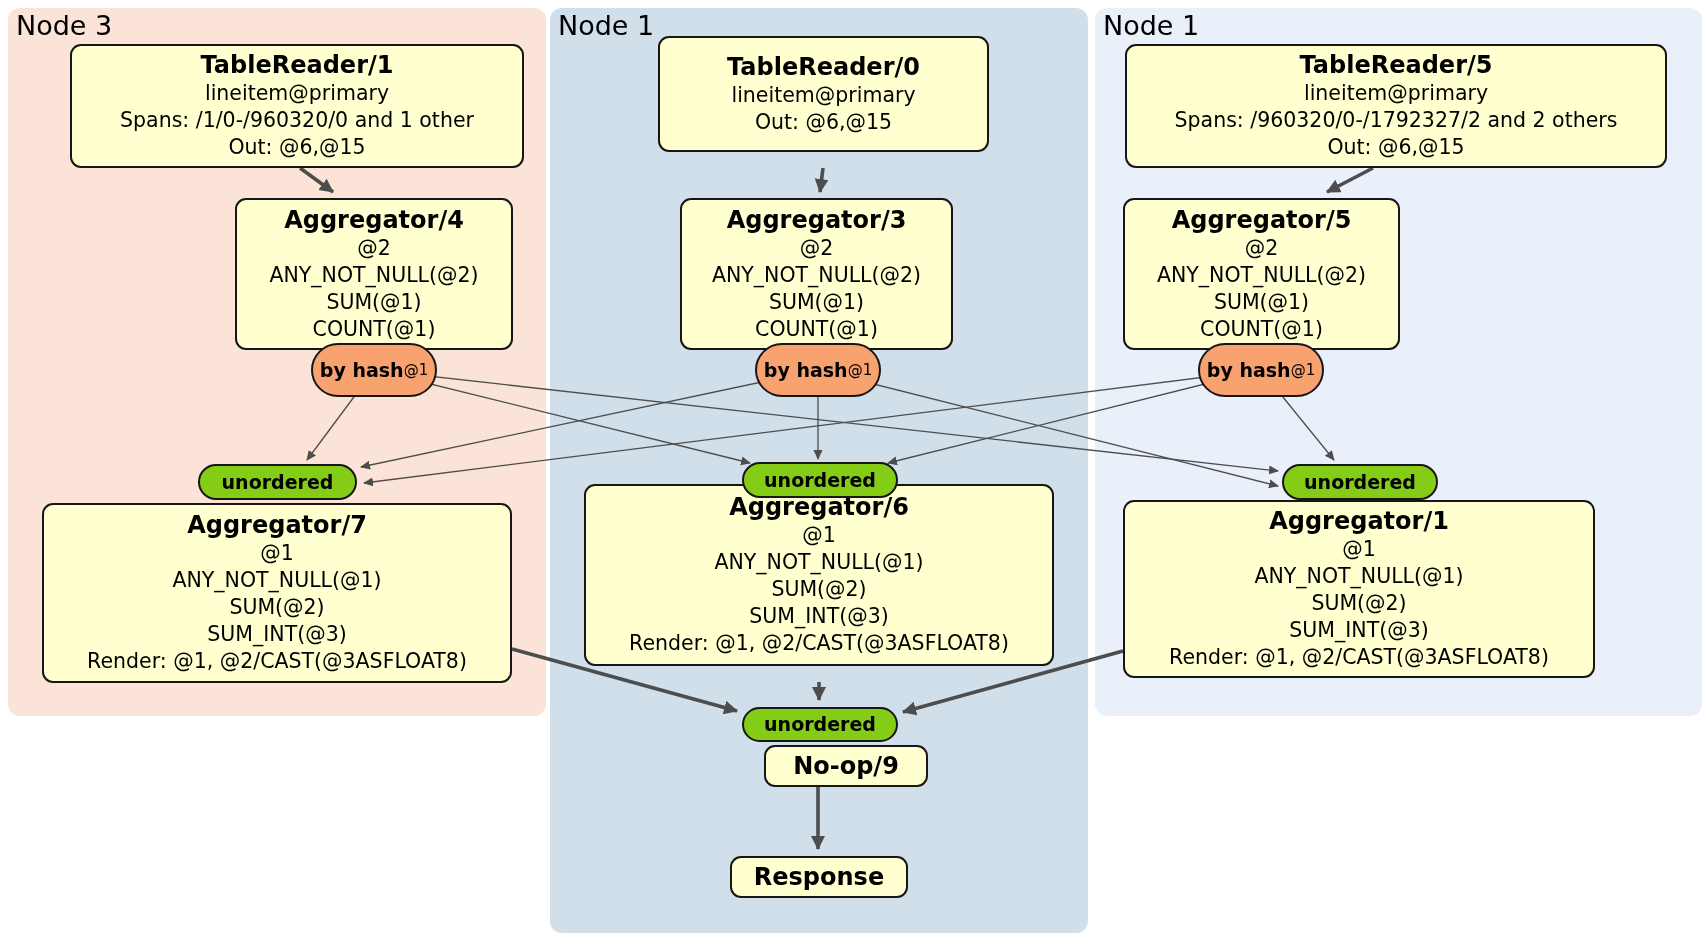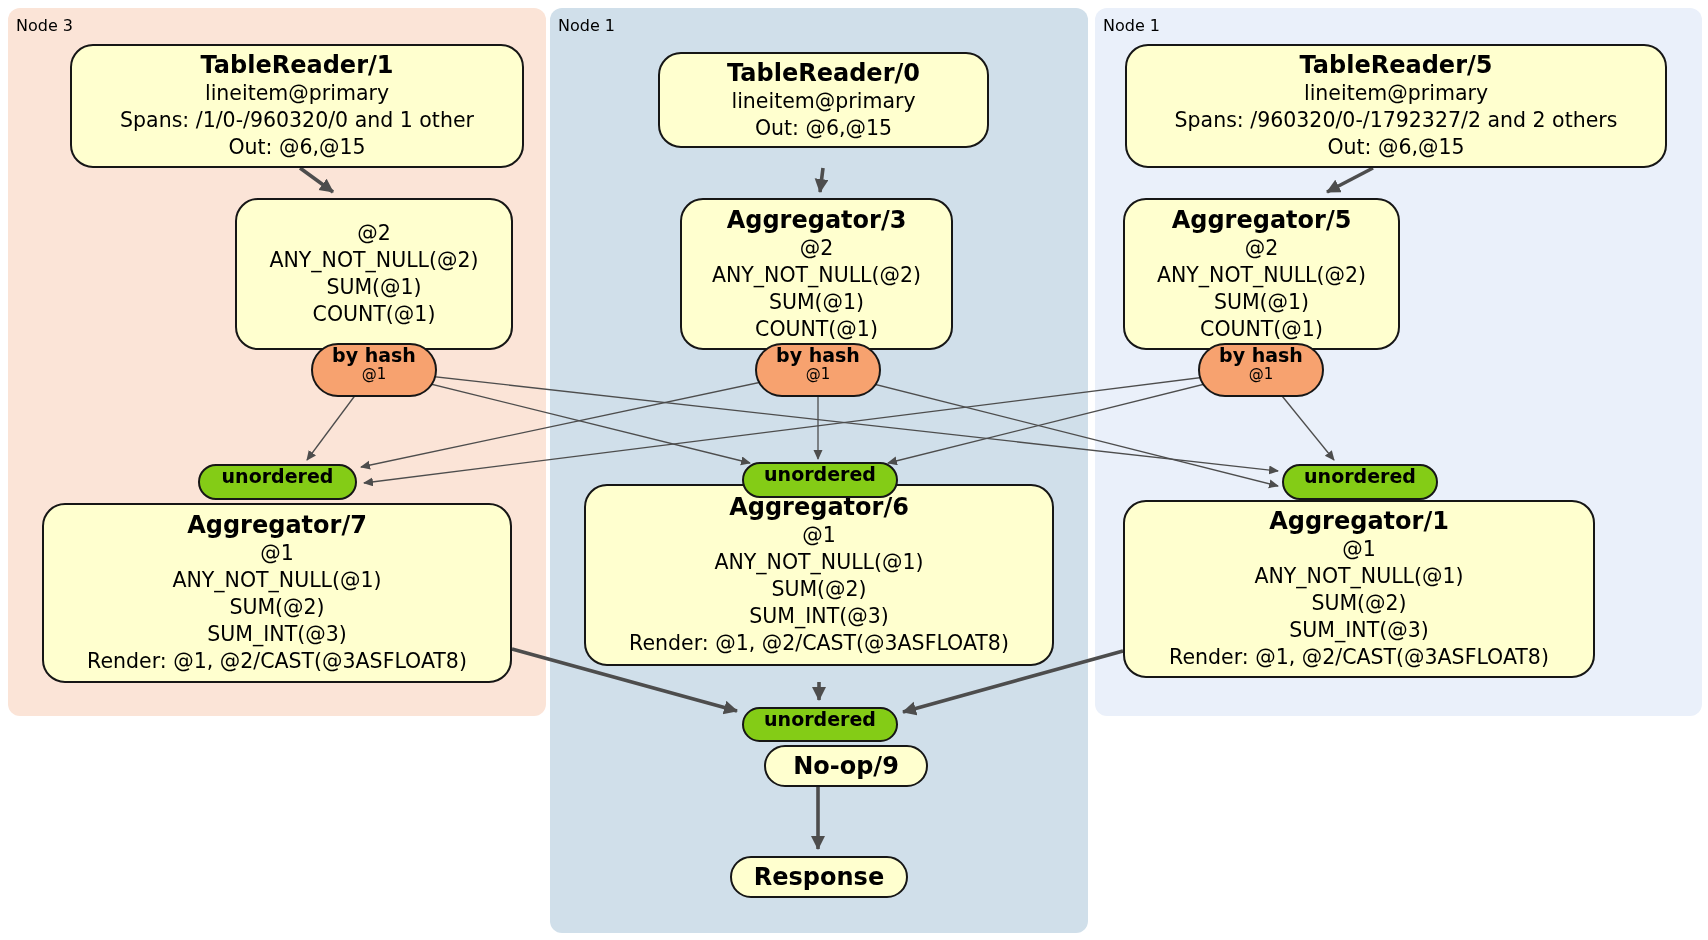--- a/index.html
+++ b/index.html
@@ -4,39 +4,39 @@
 <style>
   html,body { margin:0; padding:0; background:#ffffff; }
   .canvas {
     position:relative; width:1708px; height:940px; background:#ffffff;
     font-family:"DejaVu Sans", sans-serif; color:#000; overflow:hidden;
   }
   .region { position:absolute; border-radius:12px; }
   .region.n3 { background:#FBE4D7; }
   .region.n1 { background:#D0DFEA; }
   .region.n2 { background:#EAF0FA; }
-  .region-label { position:absolute; font-size:16px; line-height:24px; color:#000; }
+  .region-label { position:absolute; font-size:27px; line-height:24px; color:#000; }
 
   svg.edges { position:absolute; left:0; top:0; z-index:2; }
   .thick { stroke:#4D4D4D; stroke-width:3.6px; fill:none; }
   .thin  { stroke:#4D4D4D; stroke-width:1.3px; fill:none; }
 
   .pbox {
     position:absolute; z-index:3; box-sizing:border-box;
-    background:#FFFFCF; border:2px solid #161616; border-radius:23px;
+    background:#FFFFCF; border:2px solid #161616; border-radius:11px;
     display:flex; flex-direction:column; justify-content:center;
     text-align:center; padding:2px 4px;
   }
   .ptitle { font-weight:bold; font-size:24px; line-height:29px; white-space:nowrap; }
   .pline  { font-size:20.5px; line-height:27px; white-space:nowrap; }
 
   .pill {
     position:absolute; z-index:4; box-sizing:border-box;
     border:2px solid #161616; border-radius:999px;
-    display:flex; flex-direction:column; align-items:center; 
+    display:flex; flex-direction:row; align-items:center; justify-content:center;
   }
   .pill.hash { background:#F7A26F; }
   .pill.unordered { background:#84cc16; }
   .plabel { font-weight:bold; font-size:19px; line-height:21px; }
   .psub   { font-size:15px; line-height:16px; }
 </style>
 </head>
 <body>
 
 <div class="canvas">
@@ -79,34 +79,35 @@
     <path class="thick" d="M818,787 L818,849" marker-end="url(#arrow-big)"></path>
   </svg>
 
   <div class="pbox" style="left:70px;top:44px;width:454px;height:124px">
     <div class="ptitle">TableReader/1</div>
     <div class="pline">lineitem@primary</div>
     <div class="pline">Spans: /1/0-/960320/0 and 1 other</div>
     <div class="pline">Out: @6,@15</div>
   </div>
 
-  <div class="pbox" style="left:658px;top:52px;width:331px;height:96px">
+  <div class="pbox" style="left:658px;top:36px;width:331px;height:116px">
     <div class="ptitle">TableReader/0</div>
     <div class="pline">lineitem@primary</div>
     <div class="pline">Out: @6,@15</div>
   </div>
 
   <div class="pbox" style="left:1125px;top:44px;width:542px;height:124px">
     <div class="ptitle">TableReader/5</div>
     <div class="pline">lineitem@primary</div>
     <div class="pline">Spans: /960320/0-/1792327/2 and 2 others</div>
     <div class="pline">Out: @6,@15</div>
   </div>
 
   <div class="pbox" style="left:235px;top:198px;width:278px;height:152px">
+    <div class="ptitle">Aggregator/4</div>
     <div class="pline">@2</div>
     <div class="pline">ANY_NOT_NULL(@2)</div>
     <div class="pline">SUM(@1)</div>
     <div class="pline">COUNT(@1)</div>
   </div>
 
   <div class="pbox" style="left:680px;top:198px;width:273px;height:152px">
     <div class="ptitle">Aggregator/3</div>
     <div class="pline">@2</div>
     <div class="pline">ANY_NOT_NULL(@2)</div>

